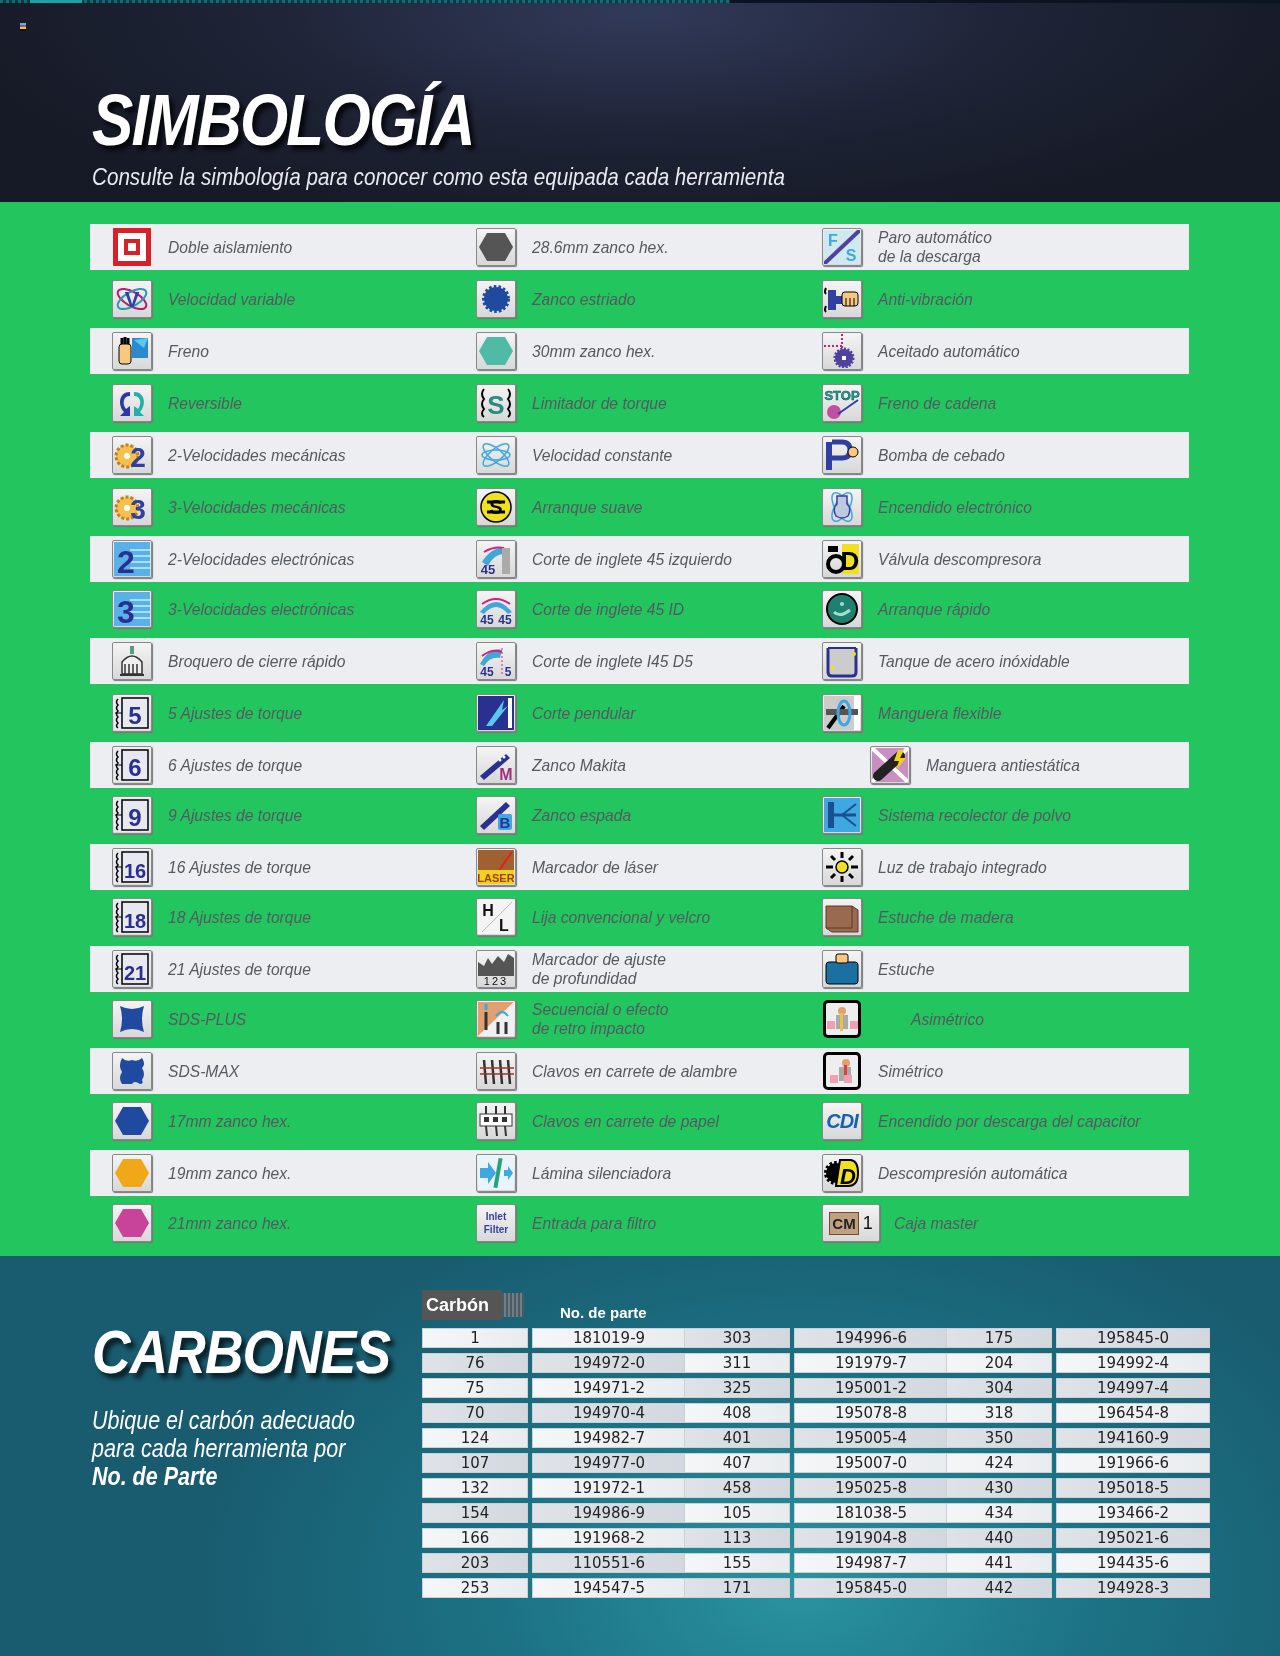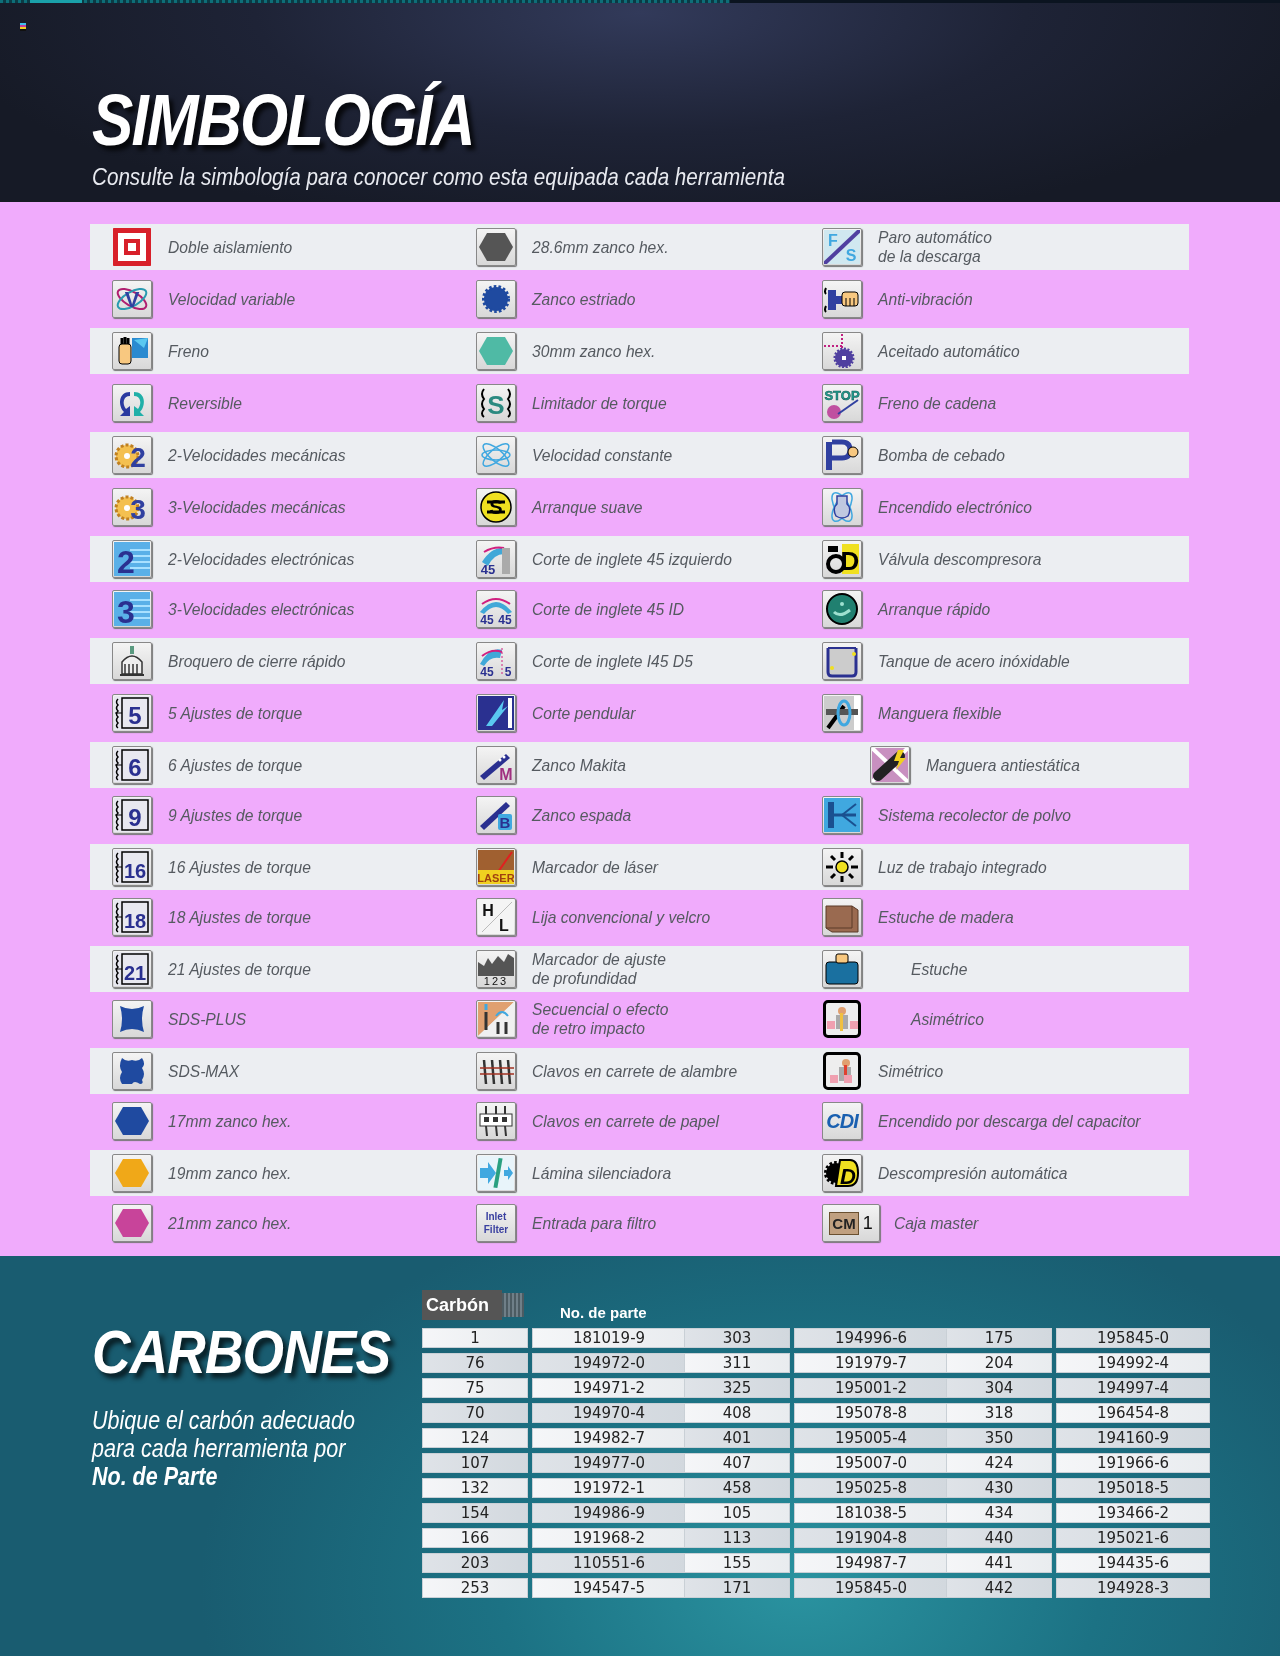--- a/index.html
+++ b/index.html
@@ -5,21 +5,21 @@
 *{box-sizing:border-box;margin:0;padding:0}
 body{width:1280px;height:1656px;overflow:hidden;font-family:"Liberation Sans",sans-serif;background:#fff;position:relative}
 .topstripe{position:absolute;left:0;top:0;width:1280px;height:3px;background:repeating-linear-gradient(90deg,#0e6e78 0 3px,#0b3a44 3px 6px)}
 .topstripe .seg1{position:absolute;left:30px;width:52px;height:3px;background:#1aa1aa}
 .topstripe .seg2{position:absolute;left:730px;width:550px;height:3px;background:#0b1420}
 .header{position:absolute;left:0;top:3px;width:1280px;height:199px;background:radial-gradient(ellipse 700px 220px at 640px 10px,#323a5a 0%,#1e2336 55%,#161a26 100%)}
 .cmyk{position:absolute;left:20px;top:20px;width:6px;height:8px}
 .cmyk i{display:block;width:6px;height:2px}
 .title{position:absolute;left:92px;top:76px;color:#fff;font-family:"Liberation Sans",sans-serif;font-weight:bold;font-style:italic;font-size:72px;letter-spacing:-2px;transform:scaleX(0.86);transform-origin:left;text-shadow:5px 5px 5px rgba(0,0,0,.75)}
 .subtitle{position:absolute;left:92px;top:160px;color:#e8eaf0;font-style:italic;font-size:24px;transform:scaleX(0.86);transform-origin:left;white-space:nowrap}
-.symbols{position:absolute;left:0;top:202px;width:1280px;height:1288px;background:#f0abfc}
+.symbols{position:absolute;left:0;top:202px;width:1280px;height:1288px;background:#22c55e}
 .band{position:absolute;left:90px;width:1099px;height:46px;background:#eceef2}
 .item{position:absolute;display:flex;align-items:center;height:46px}
 .icon{width:40px;height:38px;border:1px solid #888;border-radius:2px;background:linear-gradient(#f4f4f4,#d8d8d8);box-shadow:1px 1px 1px #777;display:flex;align-items:center;justify-content:center;flex:none;overflow:hidden;position:relative}
 .icon svg{width:36px;height:34px}
 .label{margin-left:16px;color:#555a60;font-style:italic;font-size:17px;line-height:19px;transform:scaleX(0.92);transform-origin:left;white-space:nowrap}
 .label span{display:block}
 .carbones{position:absolute;left:0;top:1256px;width:1280px;height:400px;background:radial-gradient(ellipse 600px 400px at 800px 330px,#2a93a0 0%,#1c7284 50%,#195c70 100%)}
 .ctitle{position:absolute;left:92px;top:60px;color:#fff;font-weight:bold;font-style:italic;font-size:62px;letter-spacing:-1px;transform:scaleX(0.86);transform-origin:left;text-shadow:5px 5px 6px rgba(0,0,0,.7)}
 .cdesc{position:absolute;left:92px;top:150px;color:#fff;font-style:italic;font-size:25px;line-height:28px;transform:scaleX(0.86);transform-origin:left;white-space:nowrap}
 .cdesc b{display:block;font-weight:bold}
@@ -670,21 +670,21 @@
     <div class="item" style="left: 822px; top: 692px;">
       <div class="icon">
         <svg viewBox="0 0 36 34">
           <path d="M2 6 L28 6 L34 10 L34 32 L8 32 L2 28Z" fill="#9a6a50" stroke="#5a3a28"></path>
           <line x1="28" y1="6" x2="28" y2="28" stroke="#5a3a28"></line>
           <line x1="2" y1="28" x2="28" y2="28" stroke="#5a3a28"></line>
         </svg>
       </div>
       <div class="label">Estuche de madera</div>
     </div>
-    <div class="item" style="left: 822px; top: 744px; gap: 33px;">
+    <div class="item" style="left: 822px; top: 744px;">
       <div class="icon">
         <svg viewBox="0 0 36 34">
           <rect x="2" y="10" width="32" height="22" rx="3" fill="#1a70a0" stroke="#000"></rect>
           <rect x="12" y="2" width="12" height="9" rx="2" fill="#f8c880" stroke="#000"></rect>
         </svg>
       </div>
       <div class="label">Estuche</div>
     </div>
     <div class="item" style="left: 822px; top: 794px; gap: 33px;">
       <div class="icon" style="border: none; background: none; box-shadow: none;">

